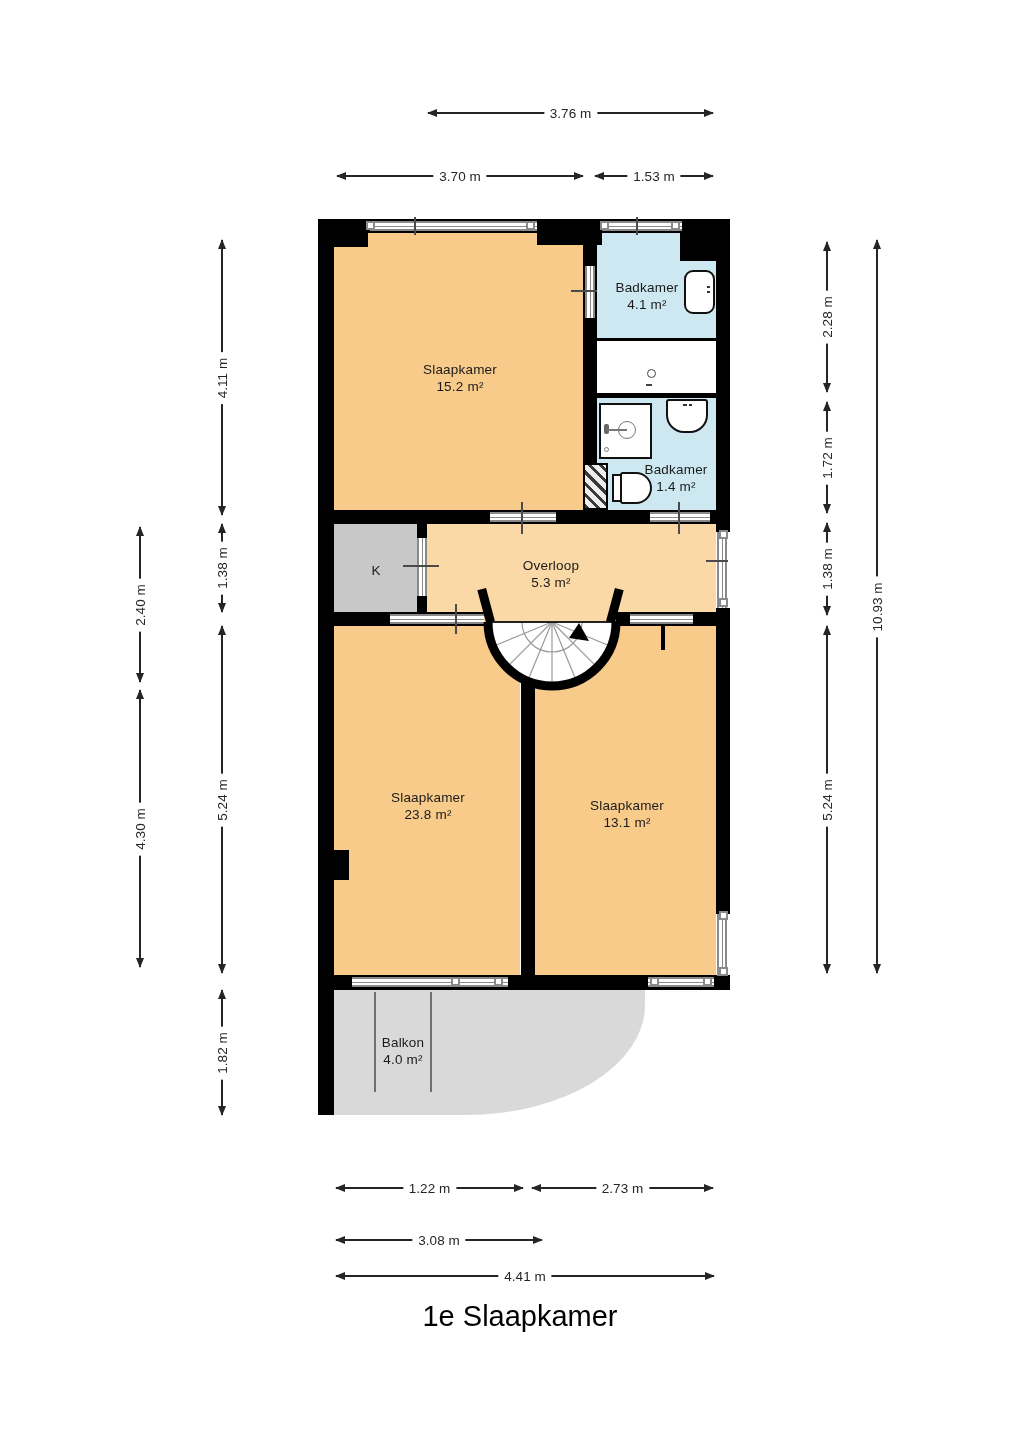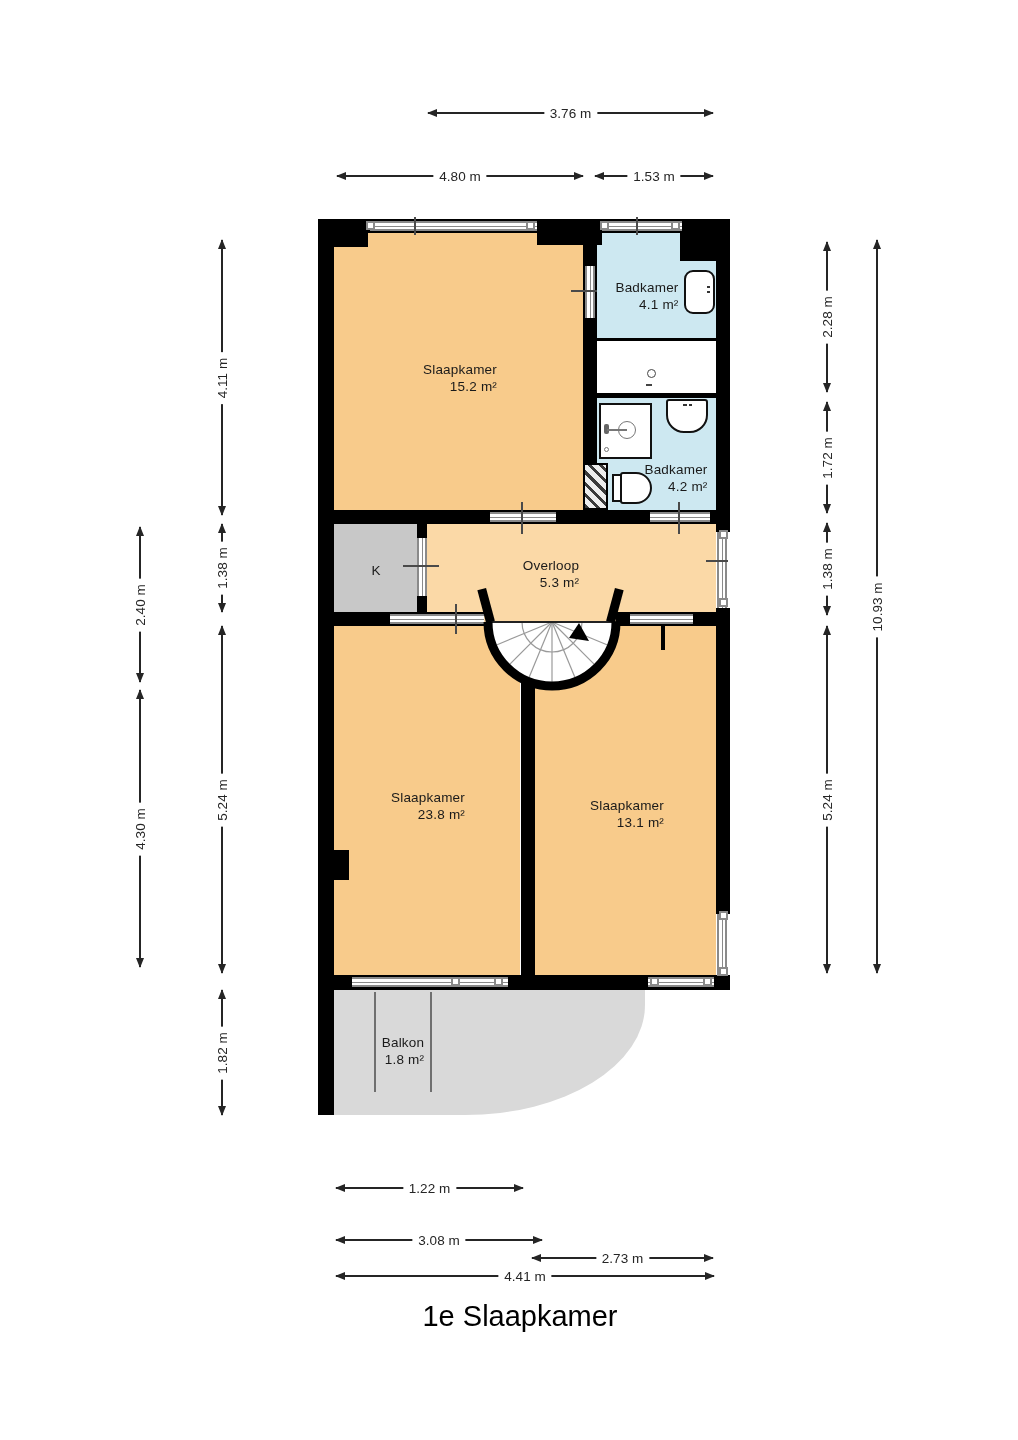--- a/index.html
+++ b/index.html
@@ -20,21 +20,21 @@
         border-left:2px solid var(--wf);border-right:2px solid var(--wf);}
   .wb-v::after{content:"";position:absolute;top:0;bottom:0;left:2.5px;width:1px;background:var(--wf);}
   .sq{position:absolute;width:9px;height:9px;box-sizing:border-box;background:#fff;border:2px solid var(--wf);}
   .tickv{position:absolute;width:2px;background:#4a4a4a;}
   .tickh{position:absolute;height:2px;background:#4a4a4a;}
   .thinv{position:absolute;width:1.5px;background:#6f6f6f;}
   .hatch{position:absolute;background:repeating-linear-gradient(45deg,#3a3a3a 0 3px,#ededed 3px 8px);
          border:2px solid #000;box-sizing:border-box;}
   .room-label{position:absolute;transform:translate(-50%,-50%);text-align:center;
               font-size:13.5px;line-height:17px;color:var(--txt);letter-spacing:.2px;white-space:nowrap;}
-  .room-label span{display:block;text-align:right;}
+  .room-label span{display:block;}
   .fixture{position:absolute;background:#fff;border:2px solid #111;box-sizing:border-box;}
   .leaf{position:absolute;background:#000;}
   .dim{position:absolute;font-size:13.5px;color:var(--dim);}
   .dim .ln{position:absolute;background:var(--dim);}
   .ar{position:absolute;width:0;height:0;border:solid transparent;}
   .ar-l{left:-1px;top:50%;transform:translateY(-50%);border-width:4px 10px 4px 0;border-right-color:var(--dim);}
   .ar-r{right:-1px;top:50%;transform:translateY(-50%);border-width:4px 0 4px 10px;border-left-color:var(--dim);}
   .ar-u{top:-1px;left:50%;transform:translateX(-50%);border-width:0 4px 10px 4px;border-bottom-color:var(--dim);}
   .ar-d{bottom:-1px;left:50%;transform:translateX(-50%);border-width:10px 4px 0 4px;border-top-color:var(--dim);}
   .lbl{position:absolute;left:50%;top:50%;transform:translate(-50%,-50%);background:#fff;padding:0 6px;white-space:nowrap;}
@@ -159,68 +159,68 @@
   <div class="room-label" style="left:460px;top:378px;">
     <span>Slaapkamer</span>
       <span>15.2 m²</span>
   </div>
   <div class="room-label" style="left:647px;top:296px;">
     <span>Badkamer</span>
       <span>4.1 m²</span>
   </div>
   <div class="room-label" style="left:676px;top:478px;">
     <span>Badkamer</span>
-      <span>4.2 m²</span>
+      <span>1.4 m²</span>
   </div>
   <div class="room-label" style="left:551px;top:574px;">
     <span>Overloop</span>
       <span>5.3 m²</span>
   </div>
   <div class="room-label" style="left:376px;top:570px;">
     <span>K</span>
   </div>
   <div class="room-label" style="left:428px;top:806px;">
     <span>Slaapkamer</span>
       <span>23.8 m²</span>
   </div>
   <div class="room-label" style="left:627px;top:814px;">
     <span>Slaapkamer</span>
       <span>13.1 m²</span>
   </div>
   <div class="room-label" style="left:403px;top:1051px;">
     <span>Balkon</span>
-      <span>1.8 m²</span>
+      <span>4.0 m²</span>
   </div>
 
   <div id="dims">
       <div class="dim" style="left: 428px; top: 104px; width: 285px; height: 18px;">
         <div class="ln" style="left: 0px; right: 0px; top: 8.4px; height: 1.3px;"></div>
         <div class="ar ar-l"></div>
         <div class="ar ar-r"></div>
         <span class="lbl">3.76 m</span>
       </div>
       <div class="dim" style="left: 337px; top: 167px; width: 246px; height: 18px;">
         <div class="ln" style="left: 0px; right: 0px; top: 8.4px; height: 1.3px;"></div>
         <div class="ar ar-l"></div>
         <div class="ar ar-r"></div>
-        <span class="lbl">4.80 m</span>
+        <span class="lbl">3.70 m</span>
       </div>
       <div class="dim" style="left: 595px; top: 167px; width: 118px; height: 18px;">
         <div class="ln" style="left: 0px; right: 0px; top: 8.4px; height: 1.3px;"></div>
         <div class="ar ar-l"></div>
         <div class="ar ar-r"></div>
         <span class="lbl">1.53 m</span>
       </div>
       <div class="dim" style="left: 336px; top: 1179px; width: 187px; height: 18px;">
         <div class="ln" style="left: 0px; right: 0px; top: 8.4px; height: 1.3px;"></div>
         <div class="ar ar-l"></div>
         <div class="ar ar-r"></div>
         <span class="lbl">1.22 m</span>
       </div>
-      <div class="dim" style="left: 532px; top: 1249px; width: 181px; height: 18px; text-decoration: underline;">
+      <div class="dim" style="left: 532px; top: 1179px; width: 181px; height: 18px; text-decoration: underline;">
         <div class="ln" style="left: 0px; right: 0px; top: 8.4px; height: 1.3px;"></div>
         <div class="ar ar-l"></div>
         <div class="ar ar-r"></div>
         <span class="lbl">2.73 m</span>
       </div>
       <div class="dim" style="left: 336px; top: 1231px; width: 206px; height: 18px;">
         <div class="ln" style="left: 0px; right: 0px; top: 8.4px; height: 1.3px;"></div>
         <div class="ar ar-l"></div>
         <div class="ar ar-r"></div>
         <span class="lbl">3.08 m</span>

